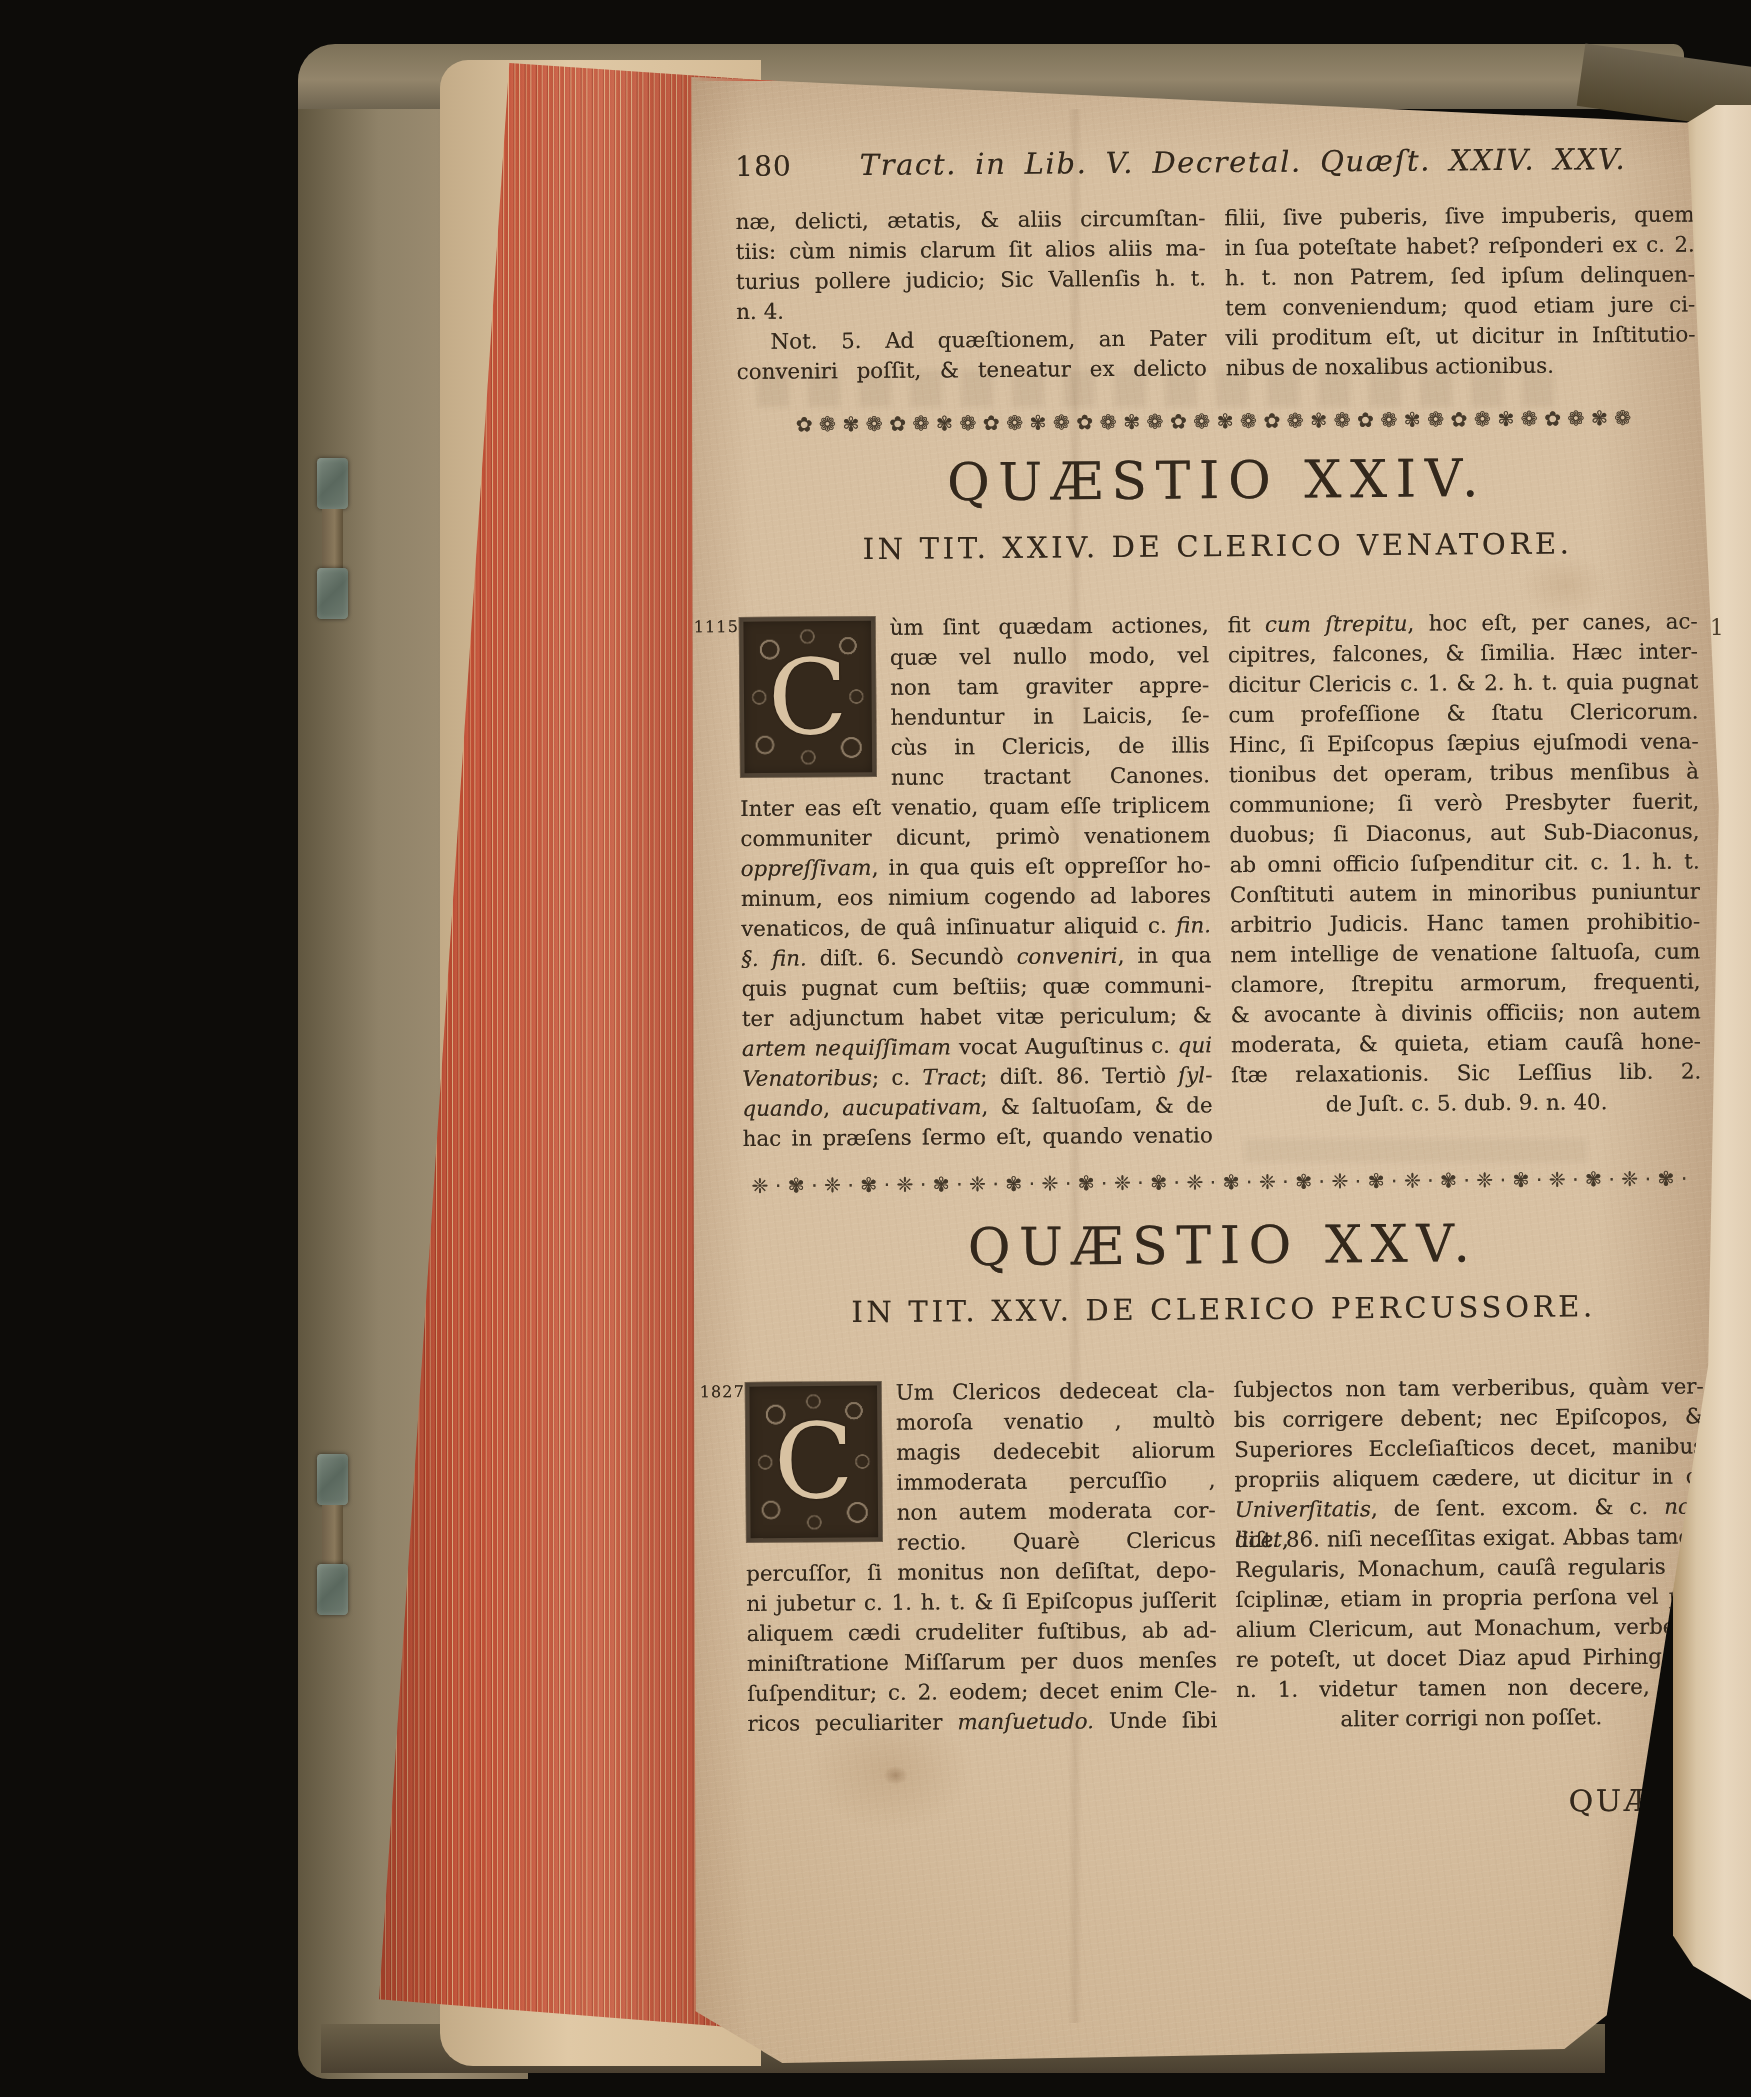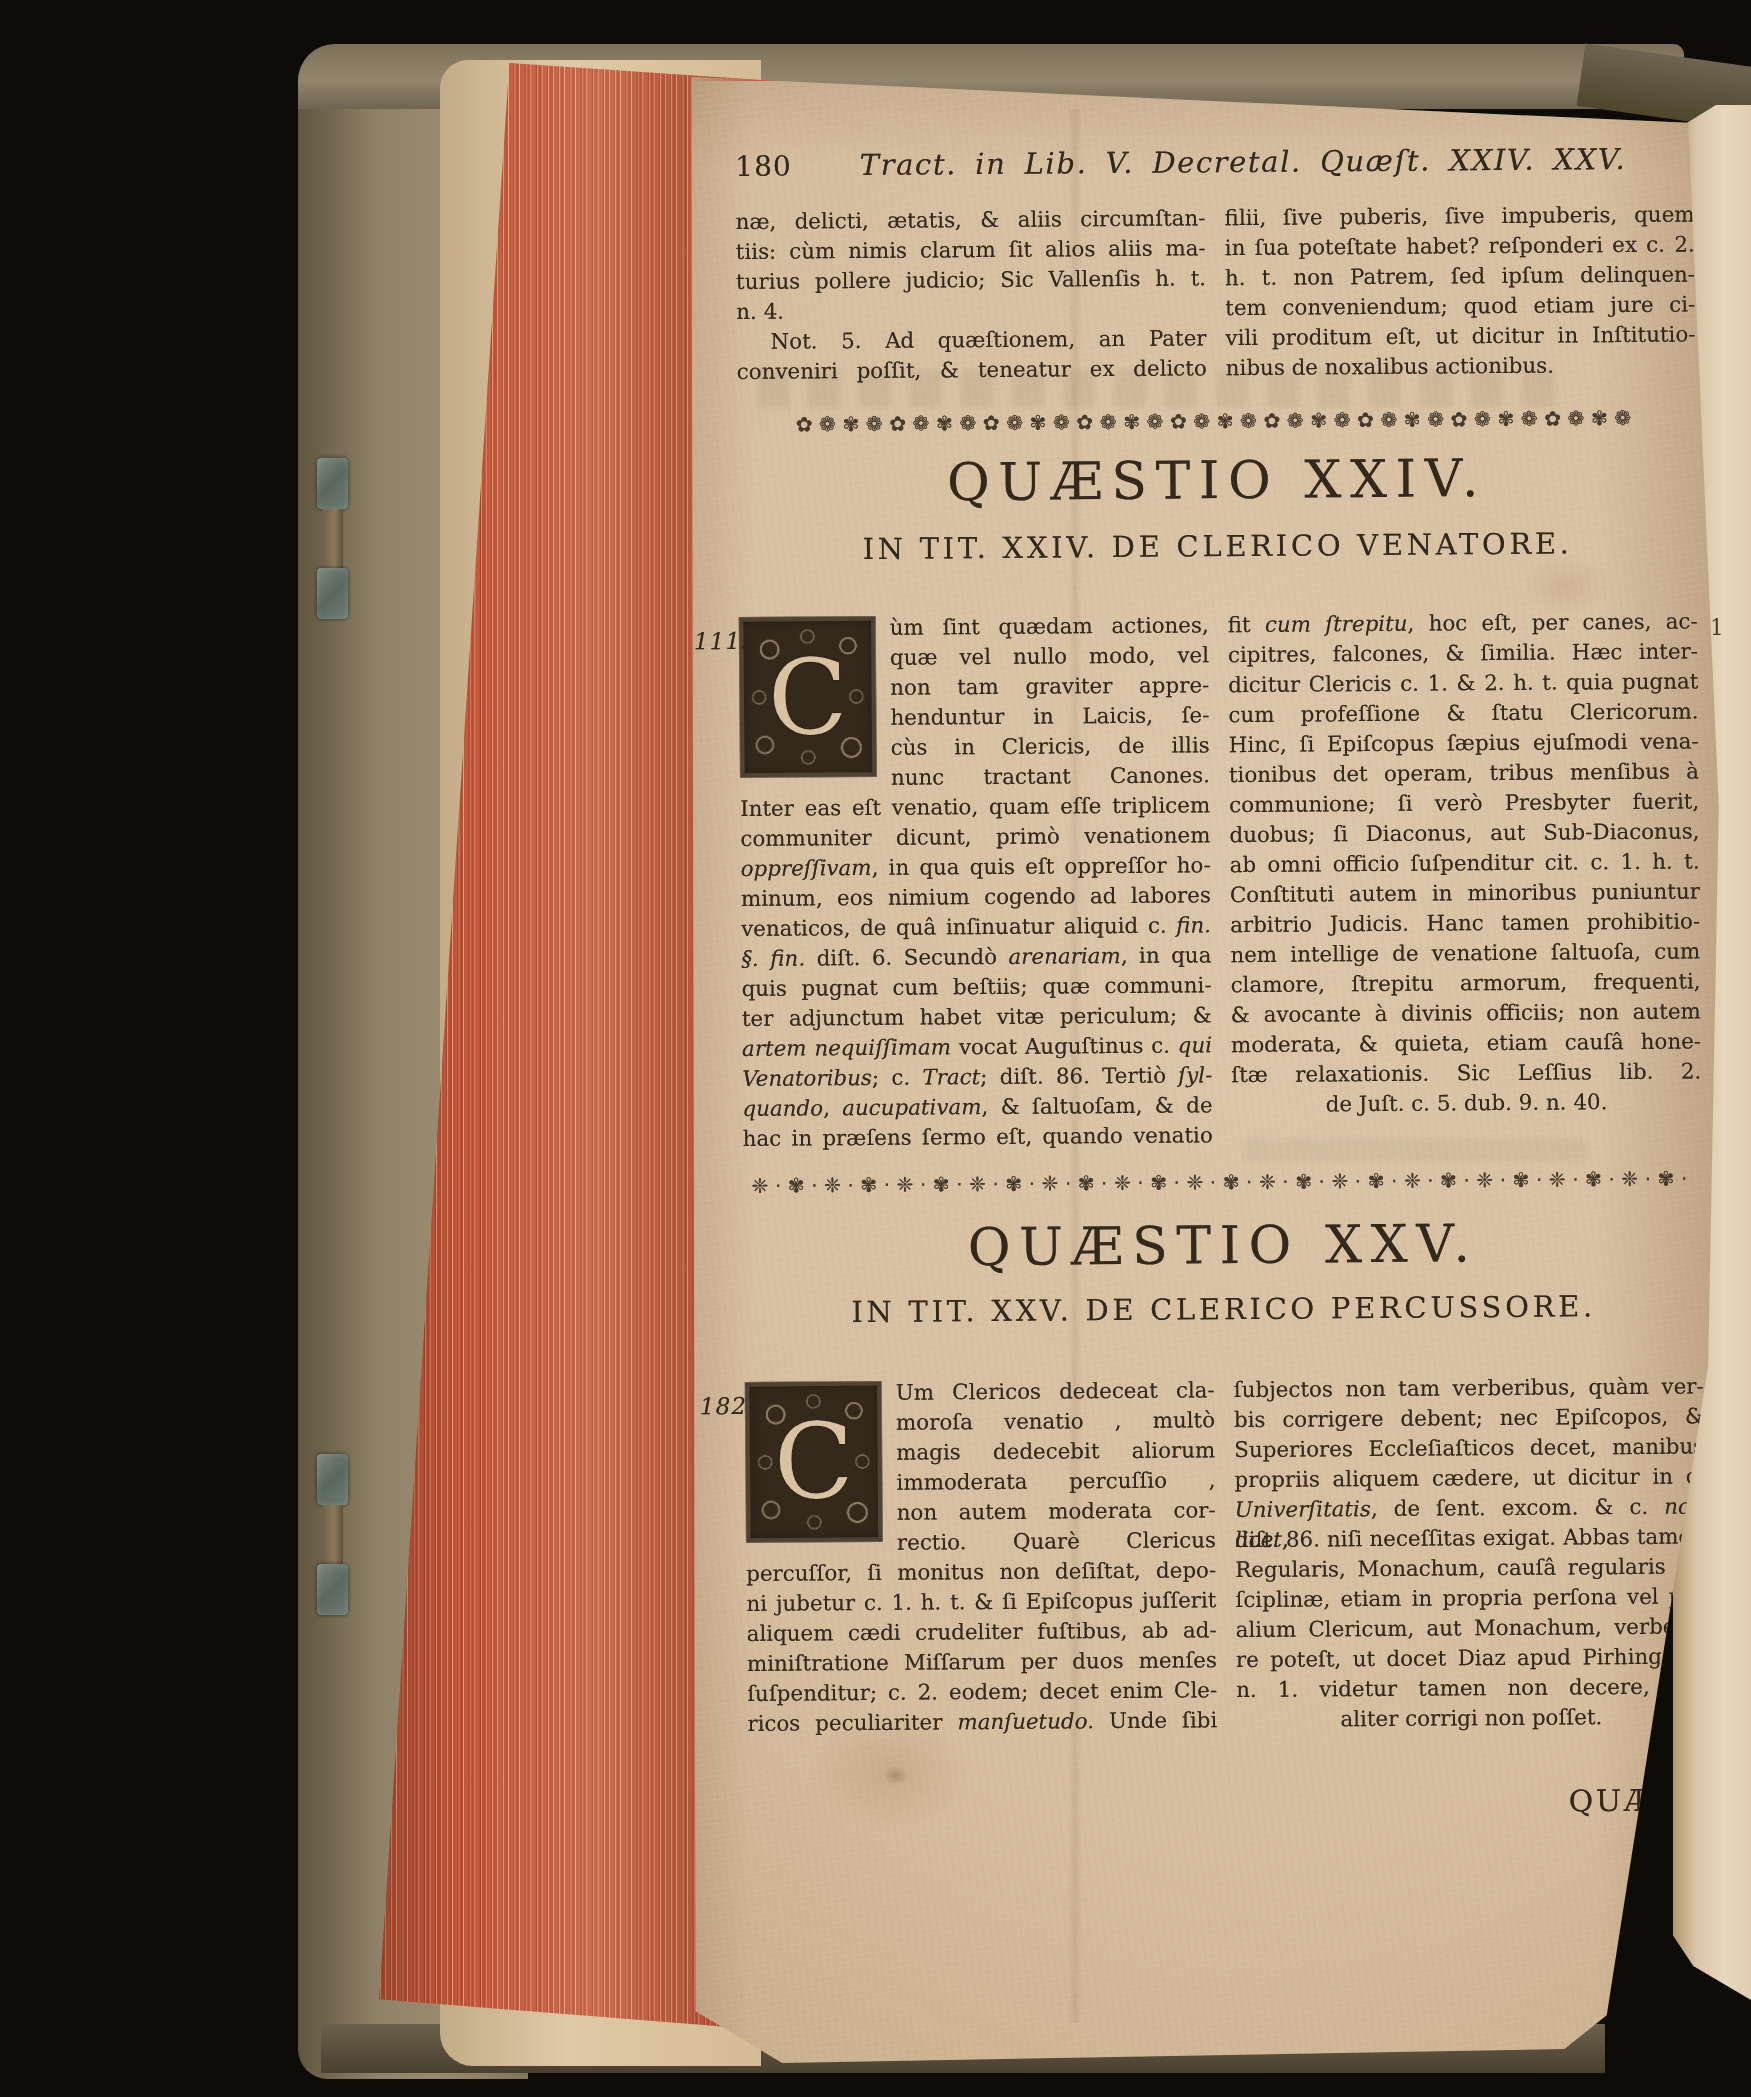--- a/index.html
+++ b/index.html
@@ -125,21 +125,21 @@
   }
   .orn2{margin-top:18px;}
 
   .qheading{margin-top:15px;text-align:center;font-size:52px;line-height:1.15;letter-spacing:8.6px;white-space:nowrap;}
   .qheading.q25{margin-top:19px;}
   .qsub{margin-top:18px;text-align:center;font-size:29px;letter-spacing:3.7px;white-space:nowrap;}
   .qsub.q25{margin-top:16px;}
 
   .sec{margin-top:47px;position:relative;}
   .sec.s2{margin-top:49px;}
-  .margin-num{position:absolute;left:-45px;top:14px;font-size:23px;letter-spacing:1.1px;font-style:italic;}
+  .margin-num{position:absolute;left:-45px;top:3px;font-size:16px;letter-spacing:1.1px;}
 
   .dropcap{
     float:left;width:135px;height:159px;margin:3.2px 14px 1.1px 0;
     display:flex;align-items:center;justify-content:center;
     border:1.6px solid rgba(213,190,160,.35);
     box-shadow:inset 0 0 0 3.7px rgba(216,193,164,.22), inset 0 0 14px rgba(0,0,0,.5);
     background:
       radial-gradient(circle at 22% 20%, rgba(0,0,0,0) 7.5px, rgba(213,190,160,.55) 8px 9.6px, rgba(0,0,0,0) 10.2px),
       radial-gradient(circle at 80% 18%, rgba(0,0,0,0) 6.4px, rgba(213,190,160,.5) 7px 8.6px, rgba(0,0,0,0) 9px),
       radial-gradient(circle at 18% 80%, rgba(0,0,0,0) 7px, rgba(213,190,160,.5) 7.5px 9px, rgba(0,0,0,0) 9.6px),
@@ -238,21 +238,21 @@
               <div class="tline">henduntur in Laicis, ſe-</div>
               <div class="tline">cùs in Clericis, de illis</div>
               <div class="tline">nunc tractant Canones.</div>
             </div>
           <div>
               <div class="tline">Inter eas eſt venatio, quam eſſe triplicem</div>
               <div class="tline">communiter dicunt, primò venationem</div>
               <div class="tline"><span class="it">oppreſſivam</span>, in qua quis eſt oppreſſor ho-</div>
               <div class="tline">minum, eos nimium cogendo ad labores</div>
               <div class="tline">venaticos, de quâ inſinuatur aliquid c. <span class="it">fin.</span></div>
-              <div class="tline"><span class="it">§. fin.</span> diſt. 6. Secundò <span class="it">arenariam</span>, in qua</div>
+              <div class="tline"><span class="it">§. fin.</span> diſt. 6. Secundò <span class="it">conveniri</span>, in qua</div>
               <div class="tline">quis pugnat cum beſtiis; quæ communi-</div>
               <div class="tline">ter adjunctum habet vitæ periculum; &amp;</div>
               <div class="tline"><span class="it">artem nequiſſimam</span> vocat Auguſtinus c. <span class="it">qui</span></div>
               <div class="tline"><span class="it">Venatoribus</span>; c. <span class="it">Tract</span>; diſt. 86. Tertiò <span class="it">ſyl-</span></div>
               <div class="tline"><span class="it">quando</span>, <span class="it">aucupativam</span>, &amp; ſaltuoſam, &amp; de</div>
               <div class="tline">hac in præſens ſermo eſt, quando venatio</div>
             </div>
         </div>
         <div class="col">
             <div class="tline">fit <span class="it">cum ſtrepitu</span>, hoc eſt, per canes, ac-</div>

